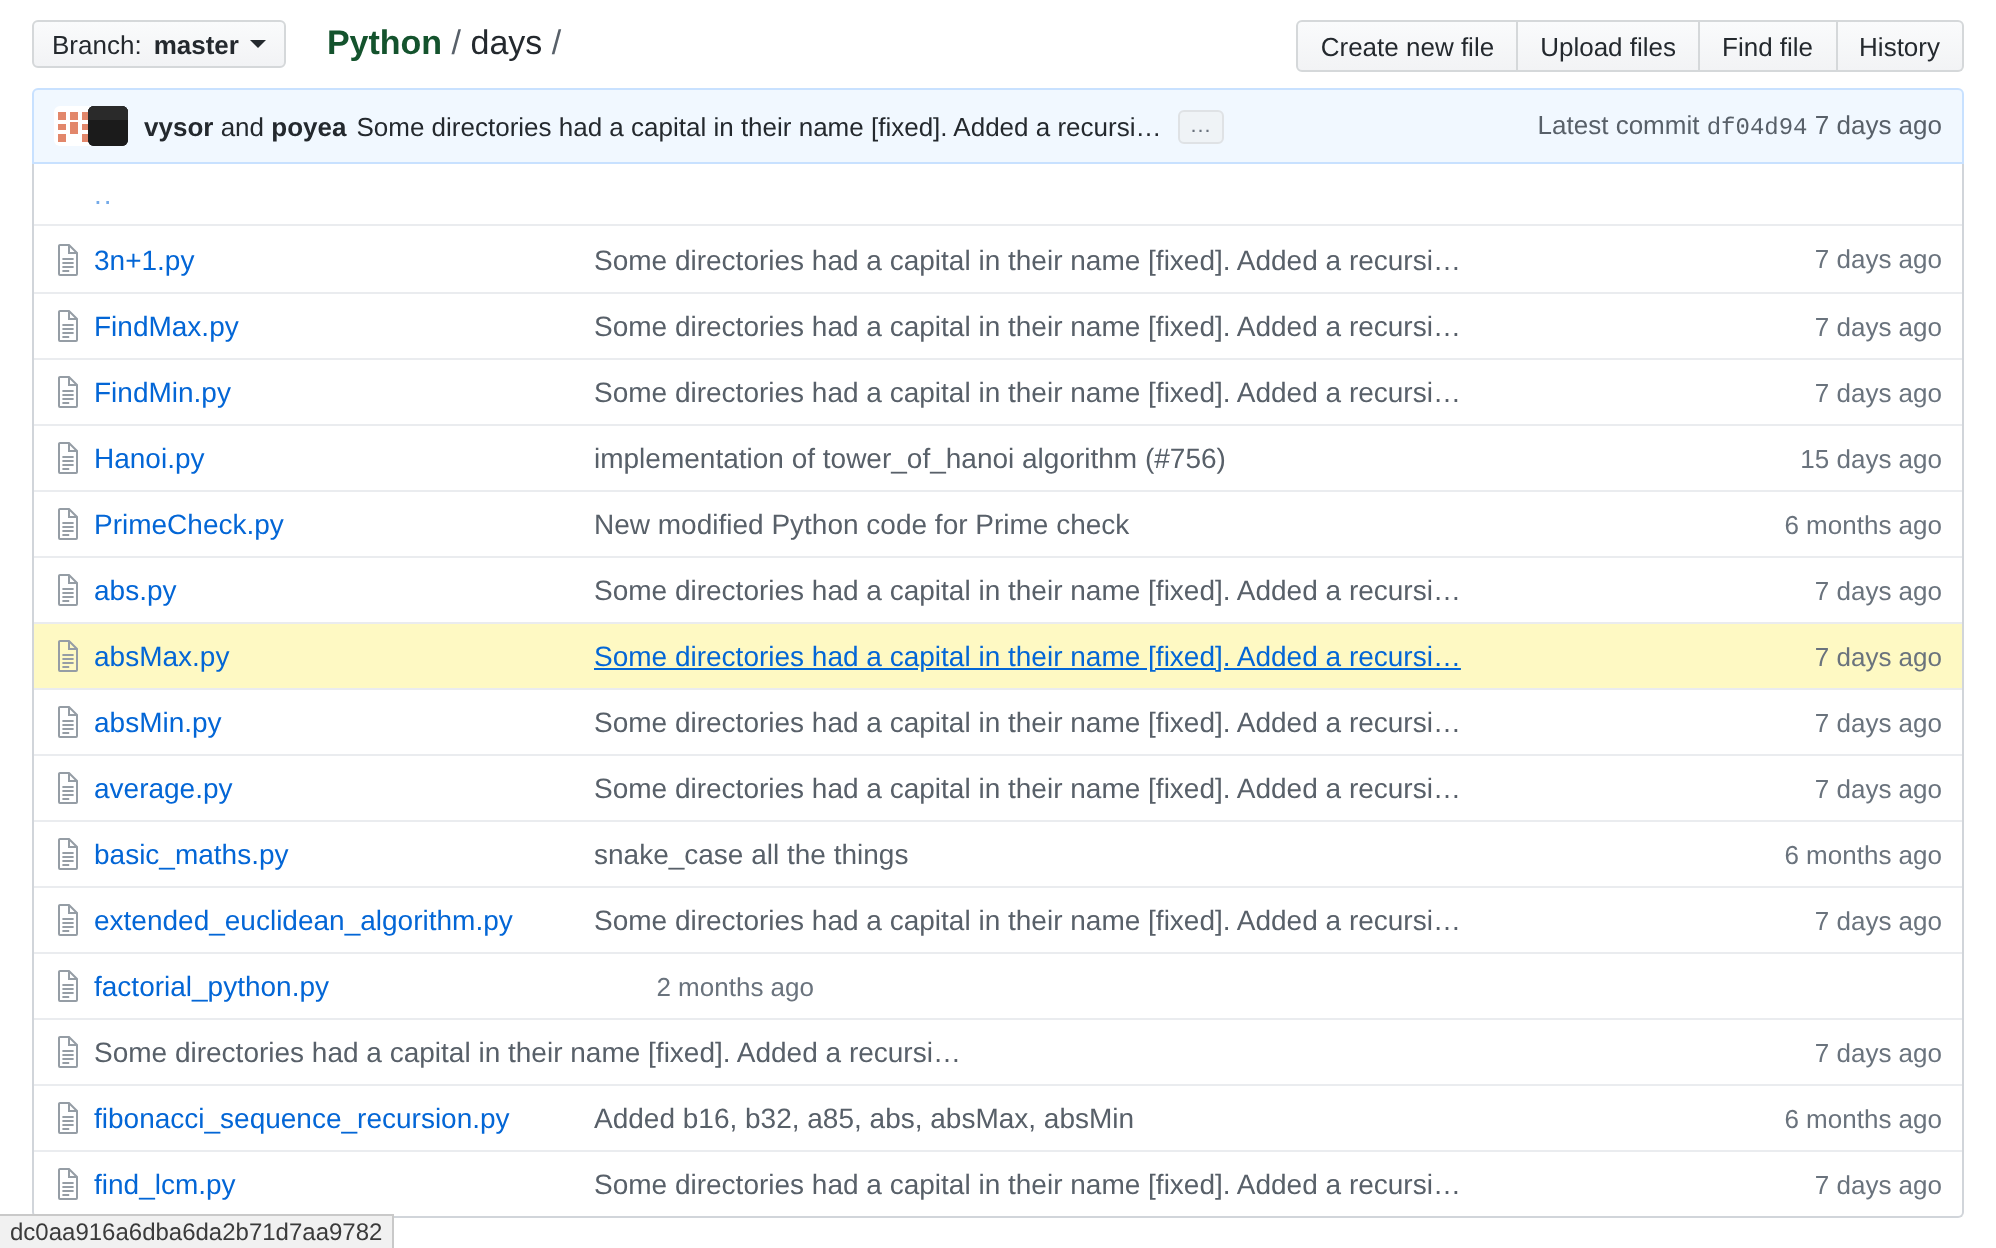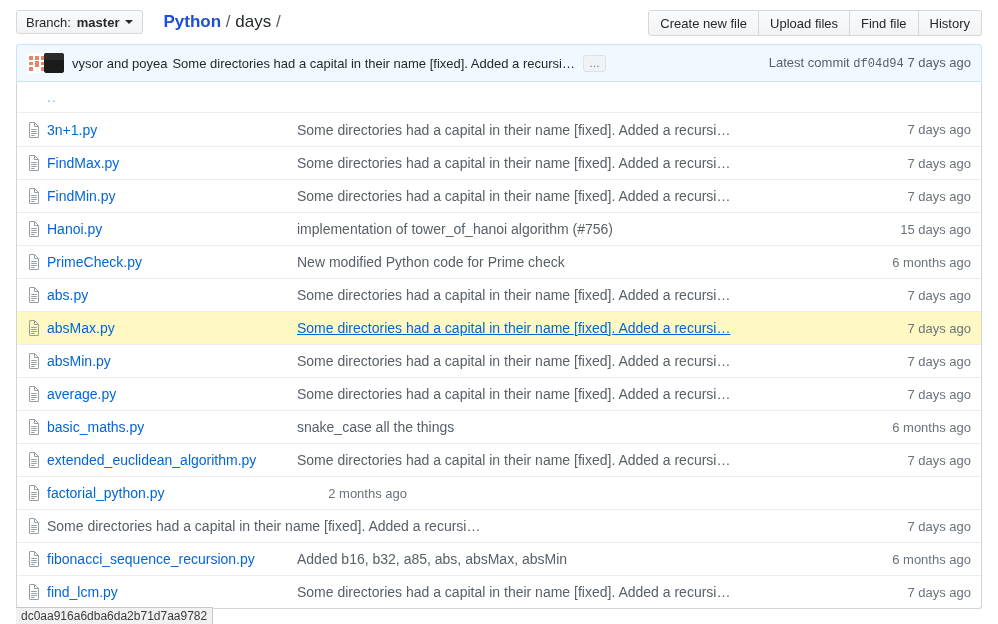--- a/index.html
+++ b/index.html
@@ -44,21 +44,21 @@
     display: inline-block;
   }
 
   #breadcrumb {
     margin-left: 20px;
     font-size: 17px;
     font-weight: bold;
     color: #24292e;
     white-space: nowrap;
   }
-  #breadcrumb .repo-link { color: #1d4ed8; text-decoration: none; cursor: pointer; }
+  #breadcrumb .repo-link { color: #14532d; text-decoration: none; cursor: pointer; }
   #breadcrumb .sep { color: #586069; font-weight: normal; }
   #breadcrumb .crumb-current { color: #24292e; font-weight: normal; }
 
   #toolbar-actions {
     position: absolute;
     right: 16px;
     top: 10px;
     display: flex;
   }
   .btn-group-item {
@@ -100,21 +100,21 @@
   .avatar {
     width: 20px; height: 20px;
     border-radius: 3px;
     display: block;
     flex: 0 0 auto;
   }
   .avatar.second { margin-left: -3px; background: #1b1b1b; }
 
   #commit-authors { margin-left: 8px; white-space: nowrap; font-size: 13px; }
   #commit-authors .author {
-    font-weight: normal;
+    font-weight: bold;
     color: #24292e;
     cursor: pointer;
   }
   #commit-authors .and { color: #24292e; font-weight: normal; }
   #commit-message-link {
     margin-left: 5px;
     color: #24292e;
     font-size: 13px;
     text-decoration: none;
     white-space: nowrap;
@@ -229,21 +229,21 @@
     opacity: .55;
     font-size: 14px;
     letter-spacing: 1px;
     text-decoration: none;
     cursor: pointer;
   }
 
   
   #status-bar {
     position: absolute;
-    left: 16px;
+    left: 0;
     bottom: 0;
     max-width: 285px;
     height: 17px;
     padding: 0 5px;
     background: #f1f1f1;
     border-right: 1px solid #c9c9c9;
     border-top: 1px solid #c9c9c9;
     color: #3b3b3b;
     font-size: 12px;
     line-height: 17px;

